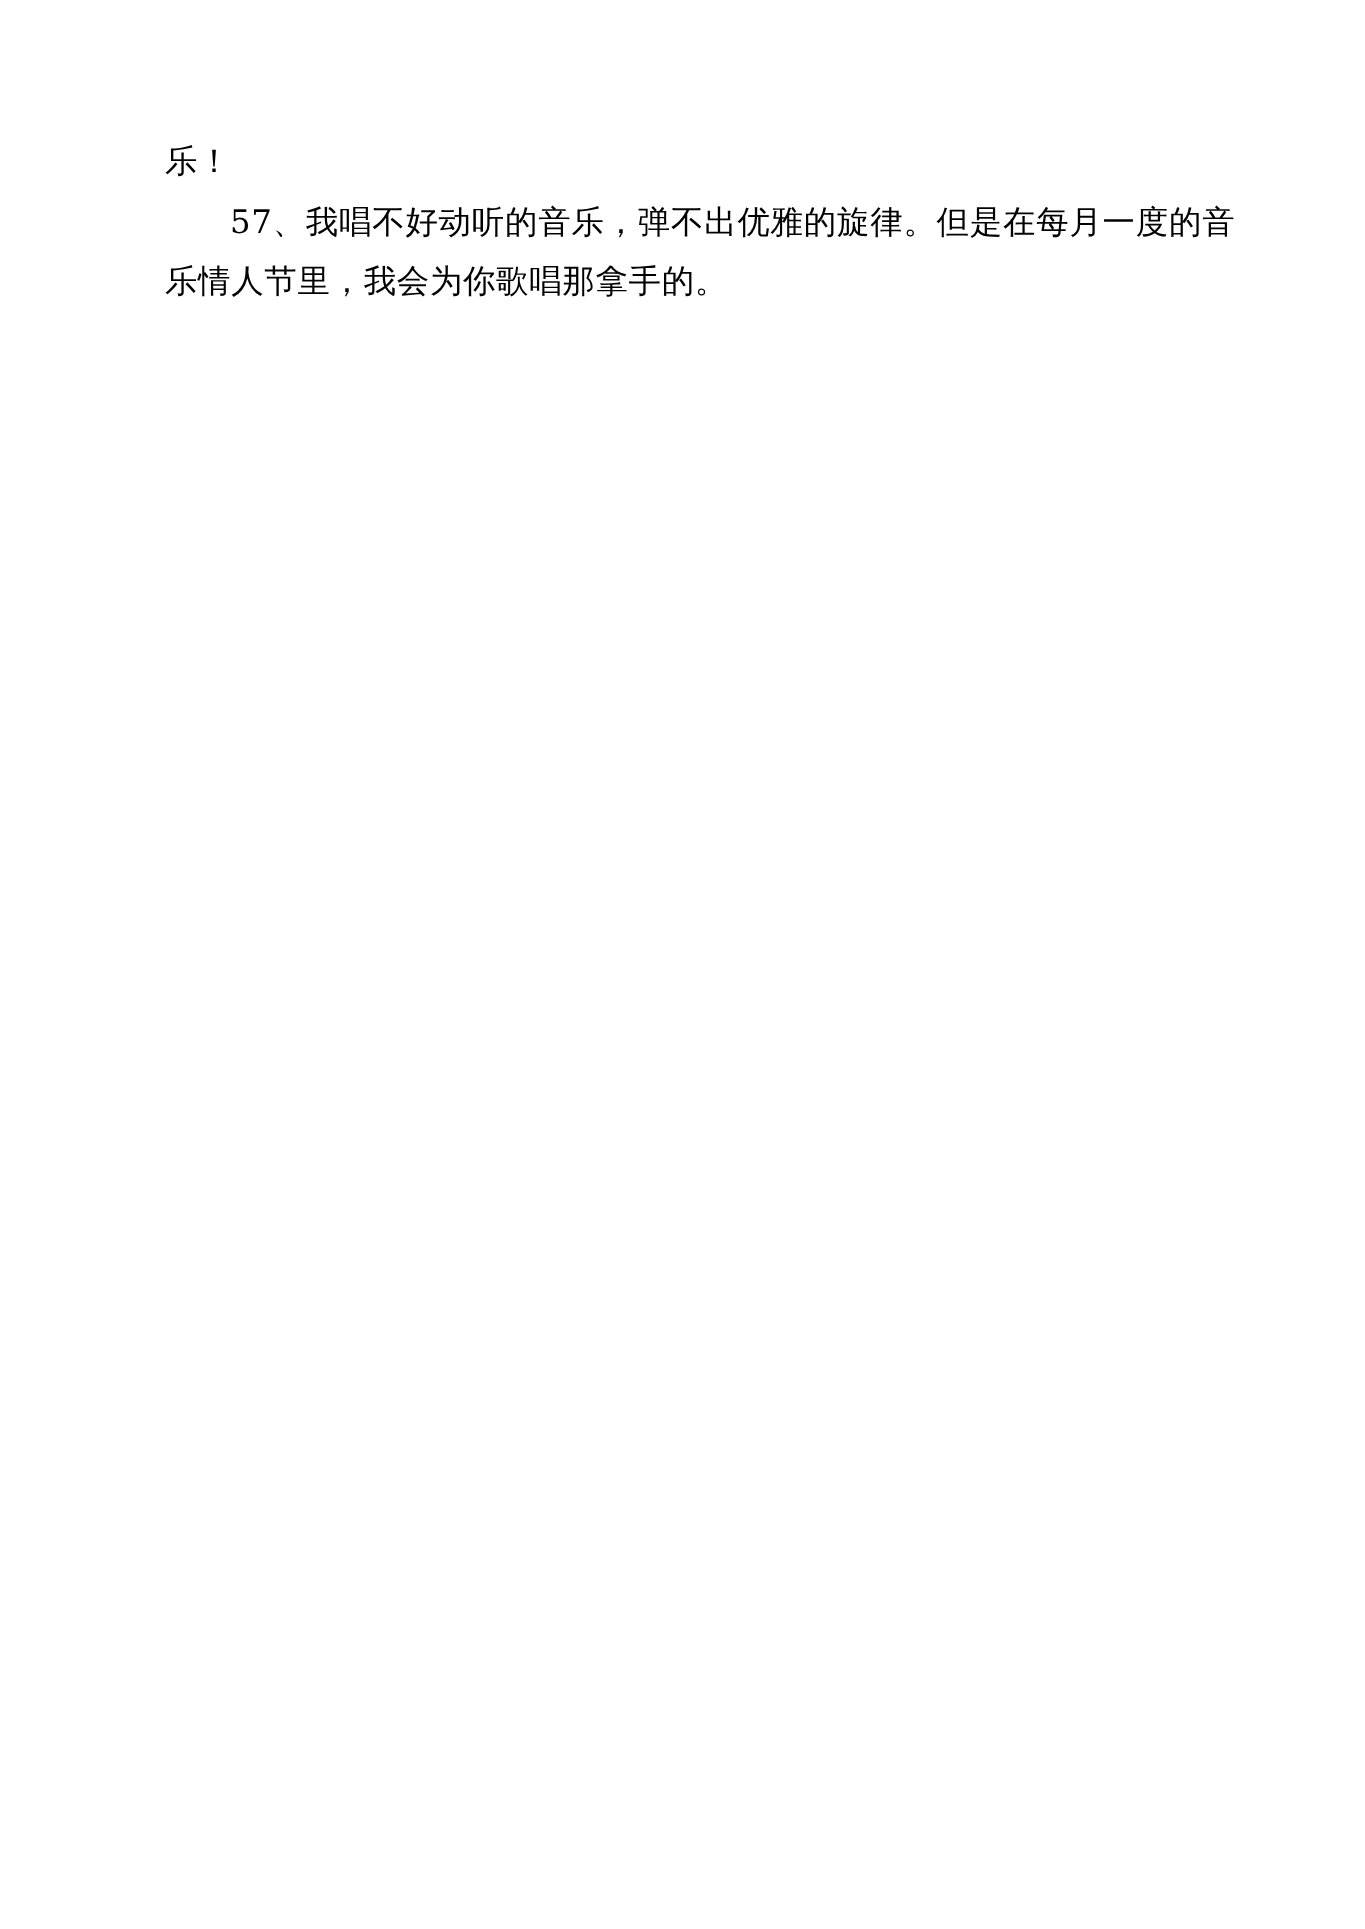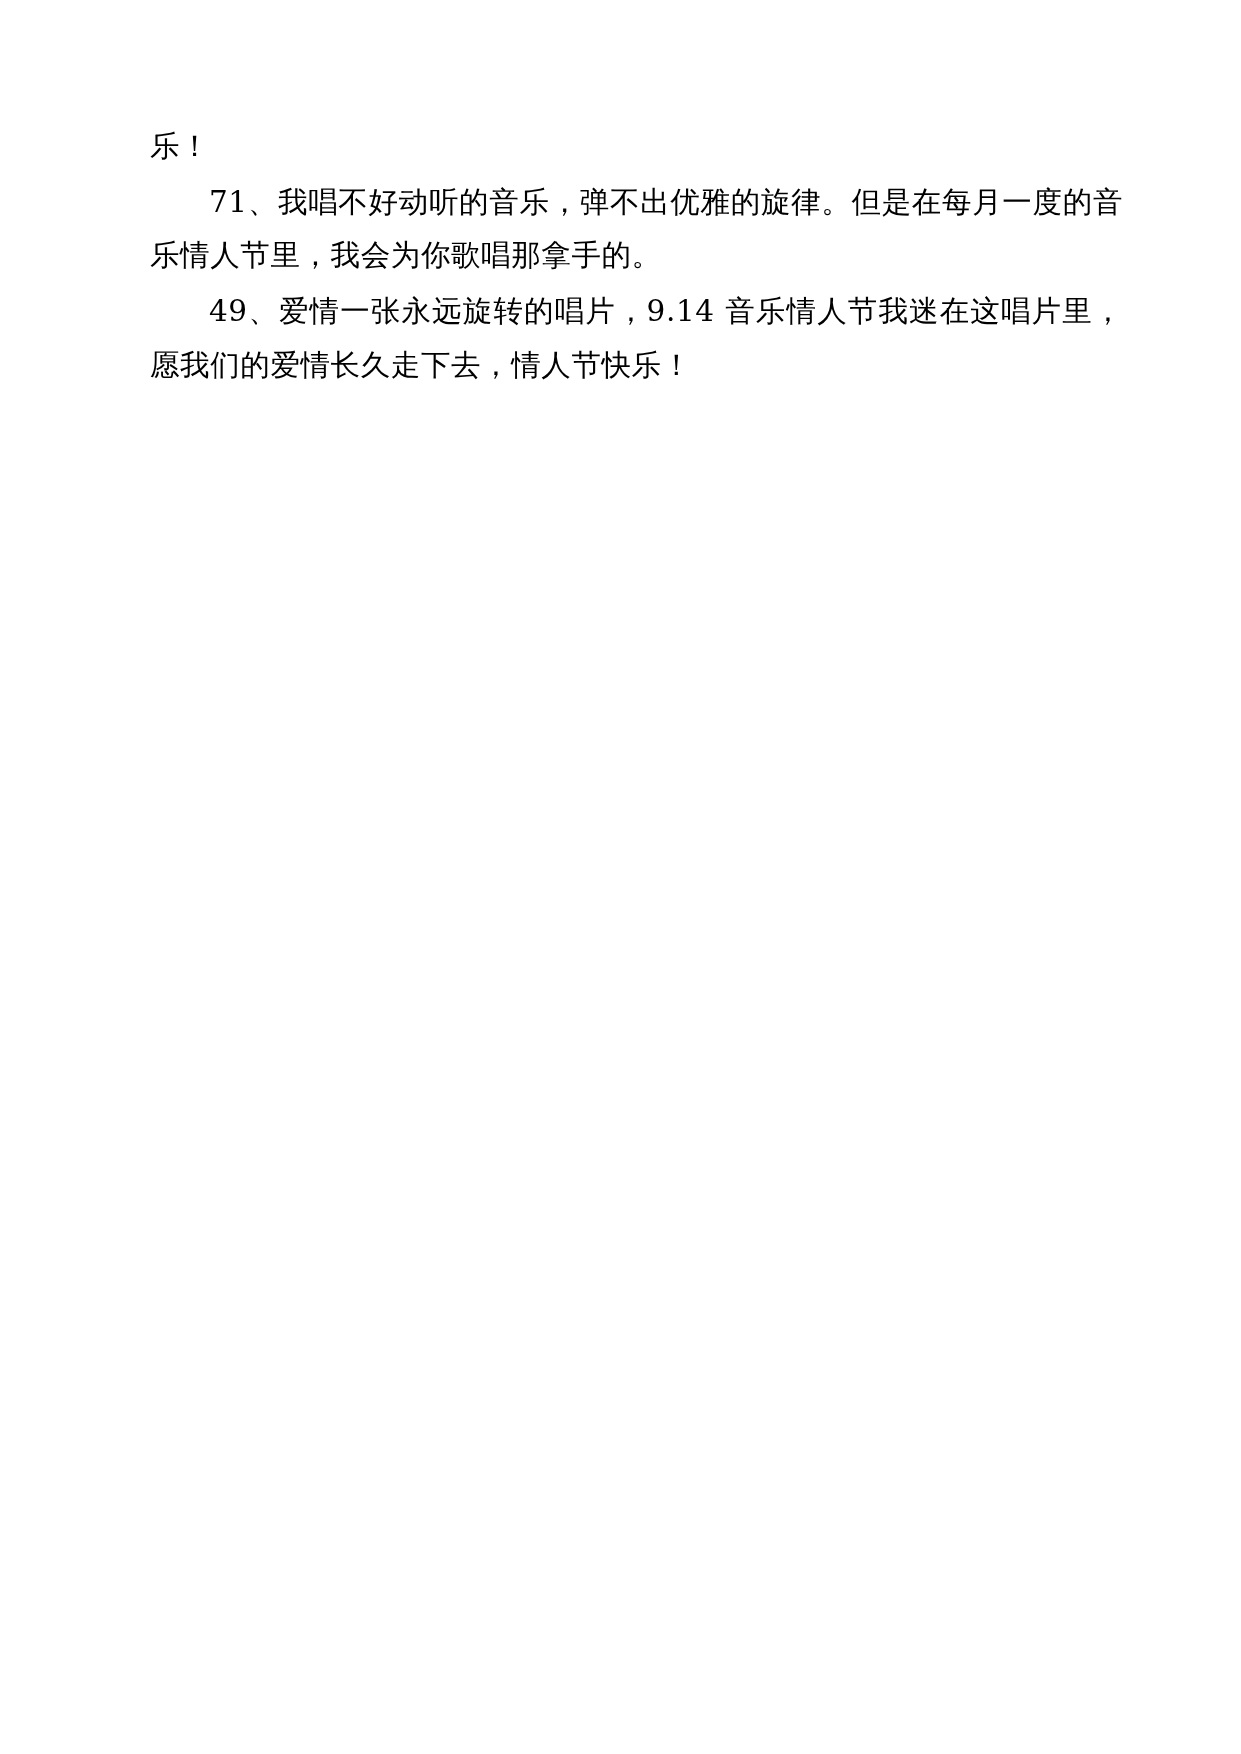--- a/index.html
+++ b/index.html
@@ -35,16 +35,15 @@
     margin: 0 0 2px 0;
     text-indent: 0;
   }
 </style>
 </head>
 <body>
 
 <div class="page">
   <div class="doc-body">
     <p class="cont">乐！</p>
-    <p class="para">71、我唱不好动听的音乐，弹不出优雅的旋律。但是在每月一度的音乐情人节里，我会为你歌唱那拿手的。</p>
-    <p class="para">49、爱情一张永远旋转的唱片，9.14 音乐情人节我迷在这唱片里，愿我们的爱情长久走下去，情人节快乐！</p>
+    <p class="para">57、我唱不好动听的音乐，弹不出优雅的旋律。但是在每月一度的音乐情人节里，我会为你歌唱那拿手的。</p>
   </div>
 </div>
 
 </body></html>

